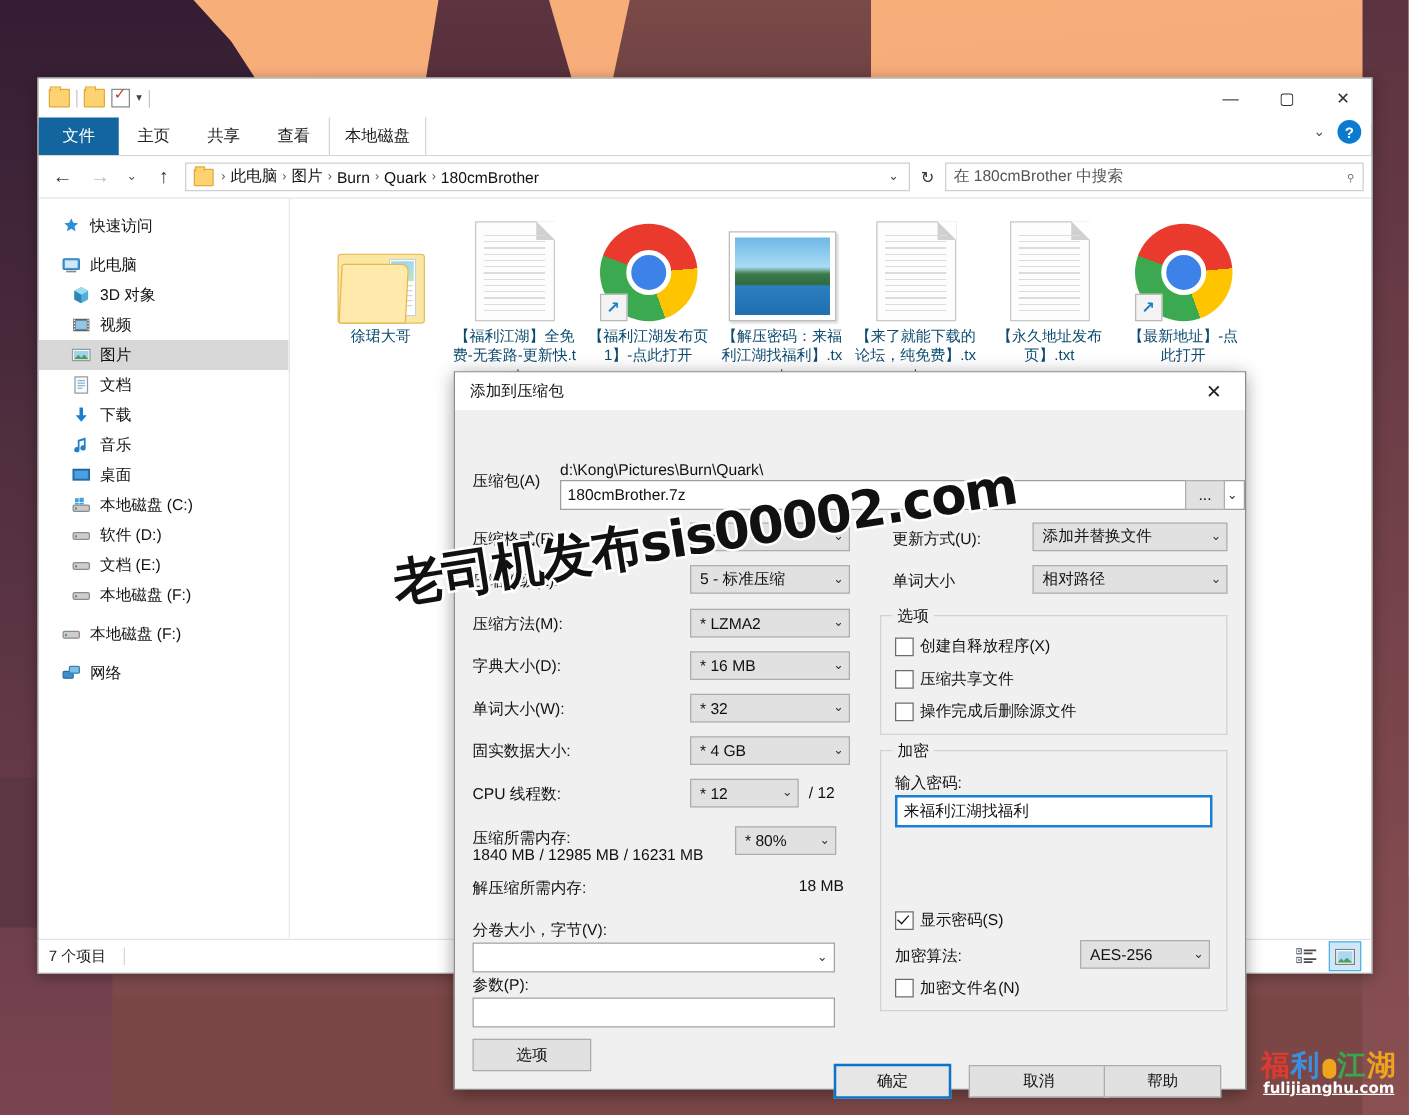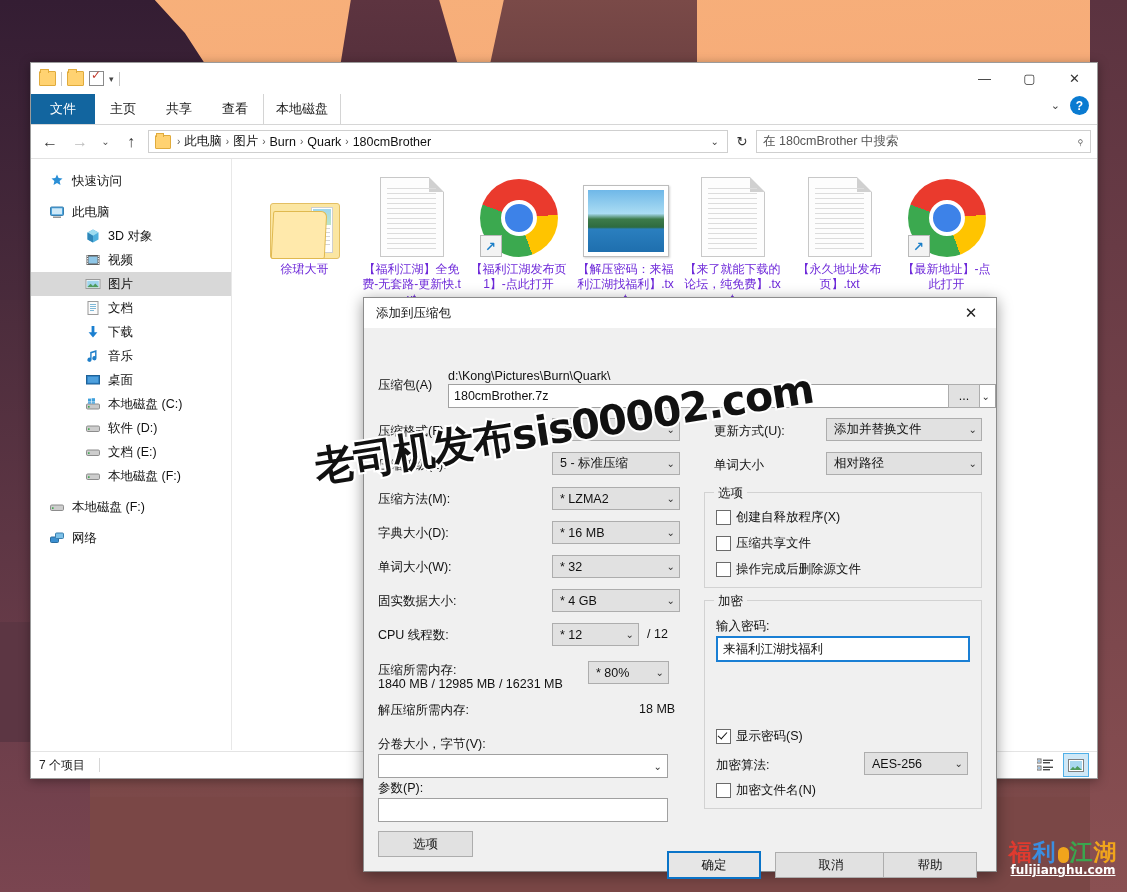--- a/index.html
+++ b/index.html
@@ -69,30 +69,30 @@
   .refresh{width:20px;display:flex;align-items:center;justify-content:center;font-size:13px;color:#333;}
   .searchbox{width:335px;height:23px;border:1px solid #cfcfcf;background:#fff;display:flex;align-items:center;
      justify-content:space-between;padding:0 6px;box-sizing:border-box;}
   .searchbox span{font-size:12.5px;color:#555;}
   .mag{font-size:12px;color:#333;transform:rotate(-45deg);display:inline-block;}
 
   
   .ebody{position:absolute;left:0;top:95px;right:0;bottom:28px;display:flex;border-top:1px solid #e2e2e2;}
   .navpane{width:200px;background:#fff;padding-top:10px;box-sizing:border-box;overflow:hidden;}
   .navitem{height:24px;display:flex;align-items:center;font-size:12.5px;color:#111;padding-left:18px;gap:7px;}
-  .navitem.ind1{padding-left:54px;}
+  .navitem.ind1{padding-left:26px;}
   .navitem.selgray{background:#d8d8d8;}
   .navspacer{height:7px;}
   .nico{width:16px;height:16px;display:inline-block;position:relative;flex:none;}
   .content{flex:1;background:#fff;border-left:1px solid #e8e8e8;position:relative;overflow:hidden;}
 
   .grid{display:flex;padding:14px 18px 0 22px;gap:6px;flex-wrap:wrap;}
   .item{width:101px;display:flex;flex-direction:column;align-items:center;}
   .thumb{height:84px;display:flex;align-items:flex-end;justify-content:center;position:relative;}
-  .caption{margin-top:5px;font-size:12px;line-height:15px;text-align:center;color:#6d28d9;width:99px;
+  .caption{margin-top:5px;font-size:12px;line-height:15px;text-align:center;color:#0c4a6e;width:99px;
      max-height:45px;overflow:hidden;word-break:break-all;}
 
   
   .folderico{width:70px;height:57px;position:relative;}
   .folderico .back{position:absolute;left:0;top:3px;width:68px;height:54px;background:#fbe6a2;
      border:1px solid #e3bf63;border-radius:3px;}
   .folderico .pic{position:absolute;right:7px;top:7px;width:20px;height:44px;background:#fff;border:1px solid #cfcfcf;overflow:hidden;}
   .folderico .pic i{position:absolute;left:1px;top:1px;right:1px;height:16px;display:block;
      background:linear-gradient(180deg,#9fd7ef,#bfe6c4);}
   .folderico .pic b{position:absolute;left:2px;right:2px;top:20px;height:1px;background:#d5d5d5;box-shadow:0 4px 0 #d5d5d5,0 8px 0 #d5d5d5,0 12px 0 #d5d5d5,0 16px 0 #d5d5d5;}

